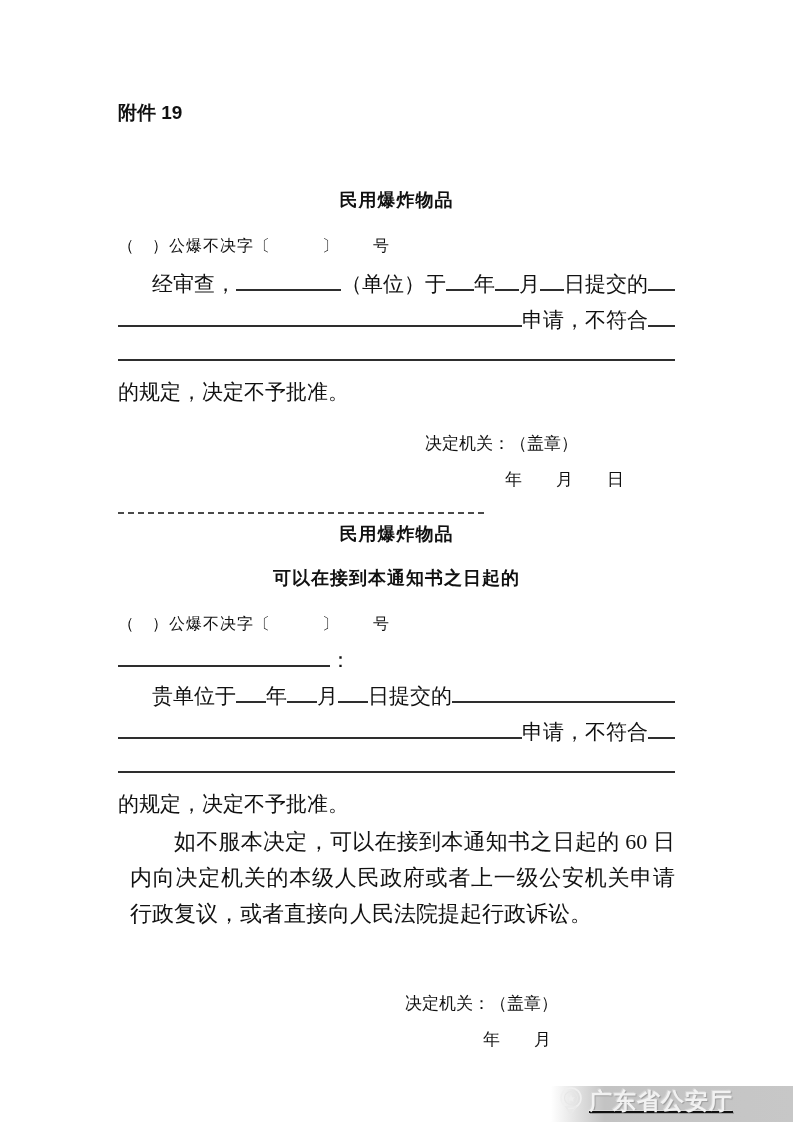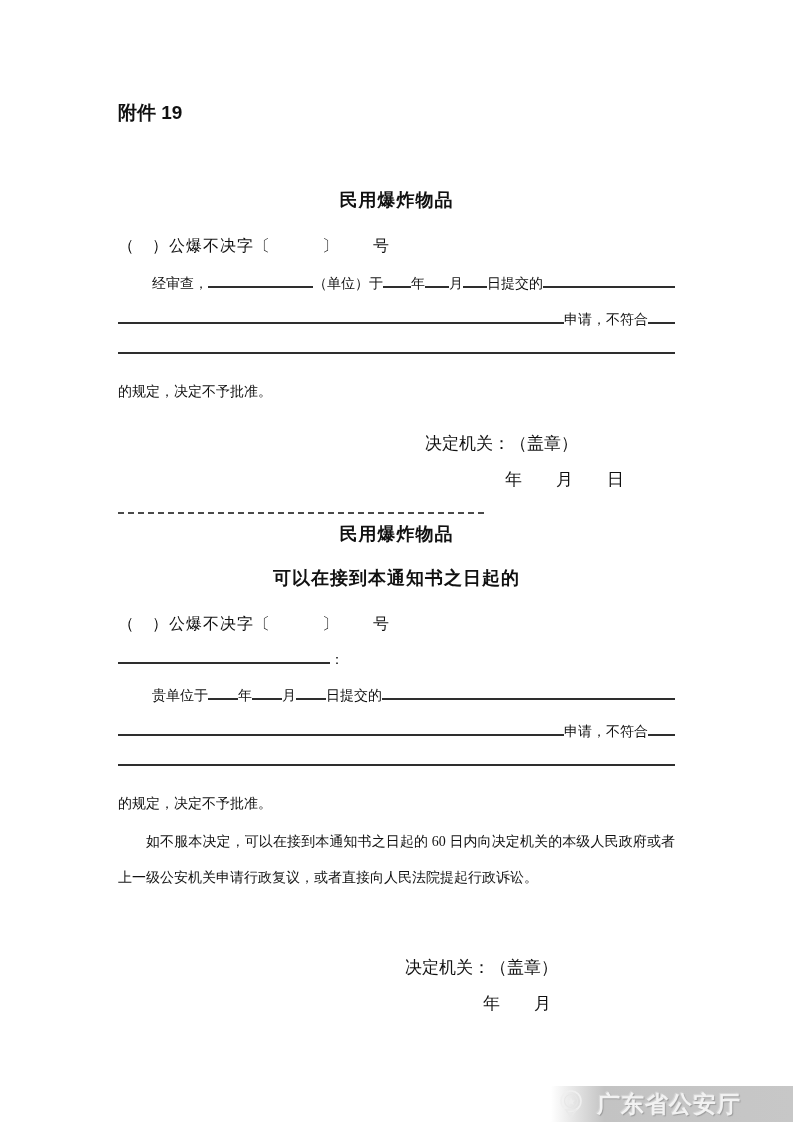--- a/index.html
+++ b/index.html
@@ -18,45 +18,45 @@
   }
   .t1{margin-top:60px;}
   .t2{margin-top:16px;}
   .t3{margin-top:6px;}
   .t4{margin-top:16px;}
   .doc-number{
     text-align:left;font-size:16px;margin-top:20px;line-height:24px;letter-spacing:1px;
   }
   .body-block{margin-top:8px;}
   .line{
-    font-size:14px;line-height:36px;height:36px;white-space:nowrap;
+    font-size:21px;line-height:36px;height:36px;white-space:nowrap;
   }
   .flexline{display:flex;align-items:baseline;}
   .blank{
     display:inline-block;height:1em;border-bottom:2px solid #2e2e2e;
   }
   .fill{flex:1 1 auto;}
   .indent{display:inline-block;width:34px;}
   .sig-authority{font-size:17px;line-height:36px;margin-top:16px;}
   .sig-auth-1{margin-left:307px;}
   .sig-date-1{margin-left:387px;font-size:17px;line-height:36px;}
   .cut-line{
     margin-top:14px;width:366px;height:0;border-top:2px dashed #4a4a4a;
   }
   .addressee{margin-top:6px;}
   .appeal{
-    font-size:14px;line-height:36px;text-align:justify;text-indent:2em;
-    margin-top:2px;white-space:normal;
+    font-size:22px;line-height:36px;text-align:justify;text-indent:2em;
+    margin-top:2px;white-space:normal;margin-left:12px;
   }
   .sig-auth-2{margin-left:287px;margin-top:54px;}
   .sig-date-2{margin-left:365px;font-size:17px;line-height:36px;}
   .footer-watermark{
     position:absolute;right:0;bottom:0;width:242px;height:36px;
     background:linear-gradient(90deg, rgba(198,198,198,0) 0%, #c3c3c3 22%, #c7c7c7 100%);
-    display:flex;align-items:center;gap:12px;padding-left:6px;box-sizing:border-box;
+    display:flex;align-items:flex-start;gap:4px;padding-left:6px;box-sizing:border-box;text-decoration:underline;
   }
   .footer-agency{
     font-family:"Liberation Sans","DejaVu Sans",sans-serif;font-weight:bold;font-size:23px;
     color:#f2f2f2;letter-spacing:1px;
     text-shadow:1px 1px 1px #9c9c9c, -1px -1px 1px #d8d8d8;
     white-space:nowrap;
   }
   .badge{width:28px;height:30px;flex:0 0 auto;}
 </style>
 </head>

